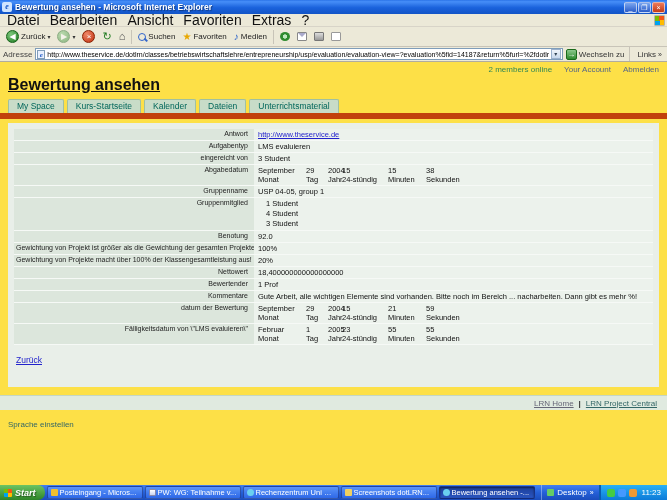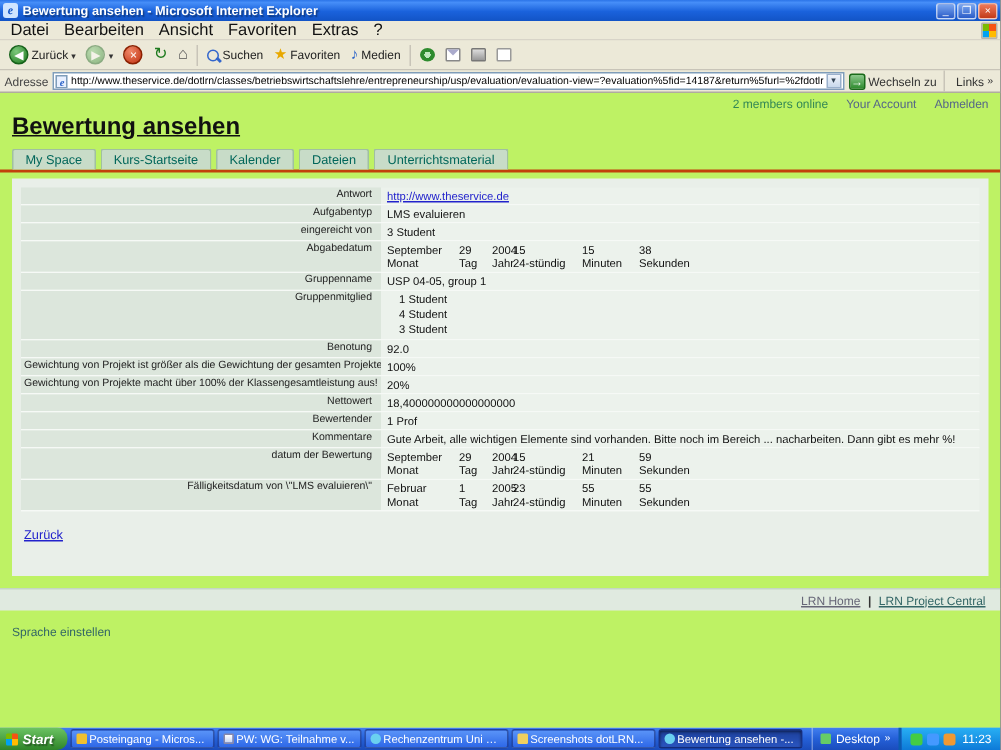--- a/index.html
+++ b/index.html
@@ -13,21 +13,21 @@
   .ie-ico { width:10px; height:10px; flex:none; border-radius:2px; background:#cfe4ff; color:#1254c6;
     font:italic bold 8px/10px "Liberation Serif", serif; text-align:center; }
   .title-text { color:#fff; font-size:8.5px; font-weight:bold; white-space:nowrap; overflow:hidden; flex:1;
     text-shadow:1px 1px 1px rgba(0,0,0,.4); }
   .winbtns { display:flex; gap:1px; flex:none; }
   .wbtn { width:13px; height:11px; border-radius:2px; border:1px solid rgba(255,255,255,.6);
     background:linear-gradient(180deg,#7ba7f0,#2a5cc8); color:#fff; font-size:7px; line-height:9px; text-align:center; }
   .wbtn.close { background:linear-gradient(180deg,#ee7a5a,#c23a18); }
 
   .menubar { height:13px; flex:none; background:#ece9d8; border-bottom:1px solid #d8d4c8;
-    display:flex; align-items:center; font-size:11px; color:#111; padding-left:2px; }
+    display:flex; align-items:center; font-size:14px; color:#111; padding-left:2px; }
   .menu-item { padding:0 5px; }
   .menubar .spacer { flex:1; }
   .winflag { width:11px; height:11px; margin-right:2px; border:1px solid #b8b4a8; border-radius:1px;
     background:conic-gradient(#f65314 0 25%, #ffbb00 0 50%, #00a1f1 0 75%, #7cbb00 0); }
 
   .toolbar { height:20px; flex:none; background:#ece9d8; border-bottom:1px solid #c8c4b8;
     display:flex; align-items:center; gap:1px; padding:0 3px; font-size:8px; color:#222; }
   .tbtn { display:flex; align-items:center; gap:2px; padding:0 3px; height:17px; border-radius:2px; }
   .circ { width:13px; height:13px; flex:none; border-radius:50%; display:inline-flex; align-items:center;
     justify-content:center; color:#fff; font-size:8px; }
@@ -58,26 +58,26 @@
     font:italic bold 7px/8px "Liberation Serif", serif; text-align:center; }
   .addr-url { font-size:7px; color:#000; white-space:nowrap; overflow:hidden; flex:1; }
   .addr-drop { flex:none; width:10px; height:10px; background:linear-gradient(#f0f4fa,#c8d8ec); border:1px solid #9ab0cc;
     font-size:6px; line-height:9px; text-align:center; color:#345; }
   .go-btn { display:flex; align-items:center; gap:2px; color:#333; flex:none; }
   .go-ico { width:11px; height:11px; border-radius:2px; background:linear-gradient(#8cc88c,#2e8b2e); border:1px solid #1a6a1a;
     color:#fff; font-size:8px; line-height:10px; text-align:center; }
   .links-bar { display:flex; align-items:center; gap:2px; color:#333; flex:none; padding:0 2px; }
 
   
-  .page { flex:1; background:#bef264; overflow:hidden; position:relative; }
+  .page { flex:1; background:#fde047; overflow:hidden; position:relative; }
   .userbar { display:flex; justify-content:flex-end; gap:12px; font-size:8px; padding:3px 8px 0 0; }
   .members { color:#338855; }
   .ublink { color:#556688; text-decoration:none; cursor:pointer; }
   .page-title { font-size:16px; font-weight:bold; color:#111; margin:2px 0 5px 8px;text-decoration:underline; }
-  .tabs { display:flex; gap:3px; padding:0 0 0 8px; border-bottom:2px solid #c2410c;align-items:flex-end; }
+  .tabs { display:flex; gap:3px; padding:0 0 0 8px; border-bottom:6px solid #c2410c;align-items:flex-end; }
   .tab { background:#c8dcc8; border:1px solid #a0c0a0; border-bottom:none; border-radius:2px 2px 0 0;
     padding:1px 8px 2px 8px; font-size:8.5px; color:#00665a; cursor:pointer; }
   .content { margin:4px 8px 0 8px; background:#e9efe9; padding:6px 6px 20px 6px; min-height:238px; }
   .etable { width:100%; }
   .row { display:flex; border-bottom:1px solid #f6f9f6; }
   .cell-label { width:240px; flex:none; background:#dce6dc; text-align:right; padding:1px 6px 1px 2px;
     font-size:7px; color:#222; white-space:nowrap; overflow:hidden; }
   .cell-value { flex:1; background:#ecf2ec; padding:1px 4px; font-size:7.5px; color:#111;
     white-space:nowrap; overflow:hidden; }
   .value-link { color:#2222cc; text-decoration:underline; cursor:pointer; }

